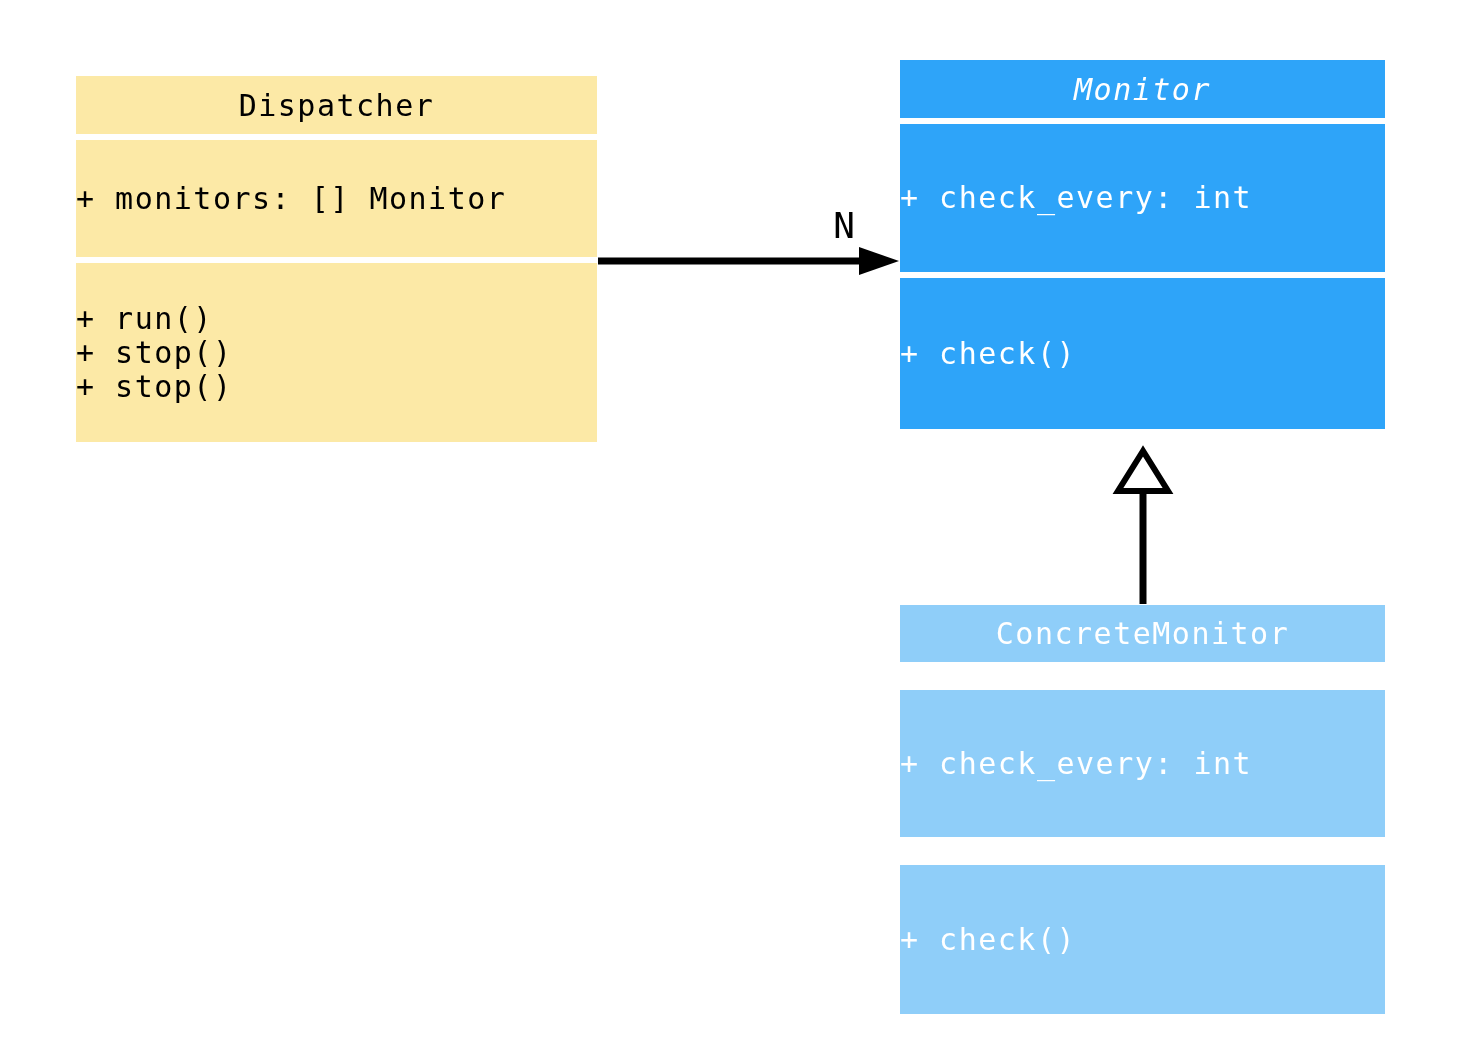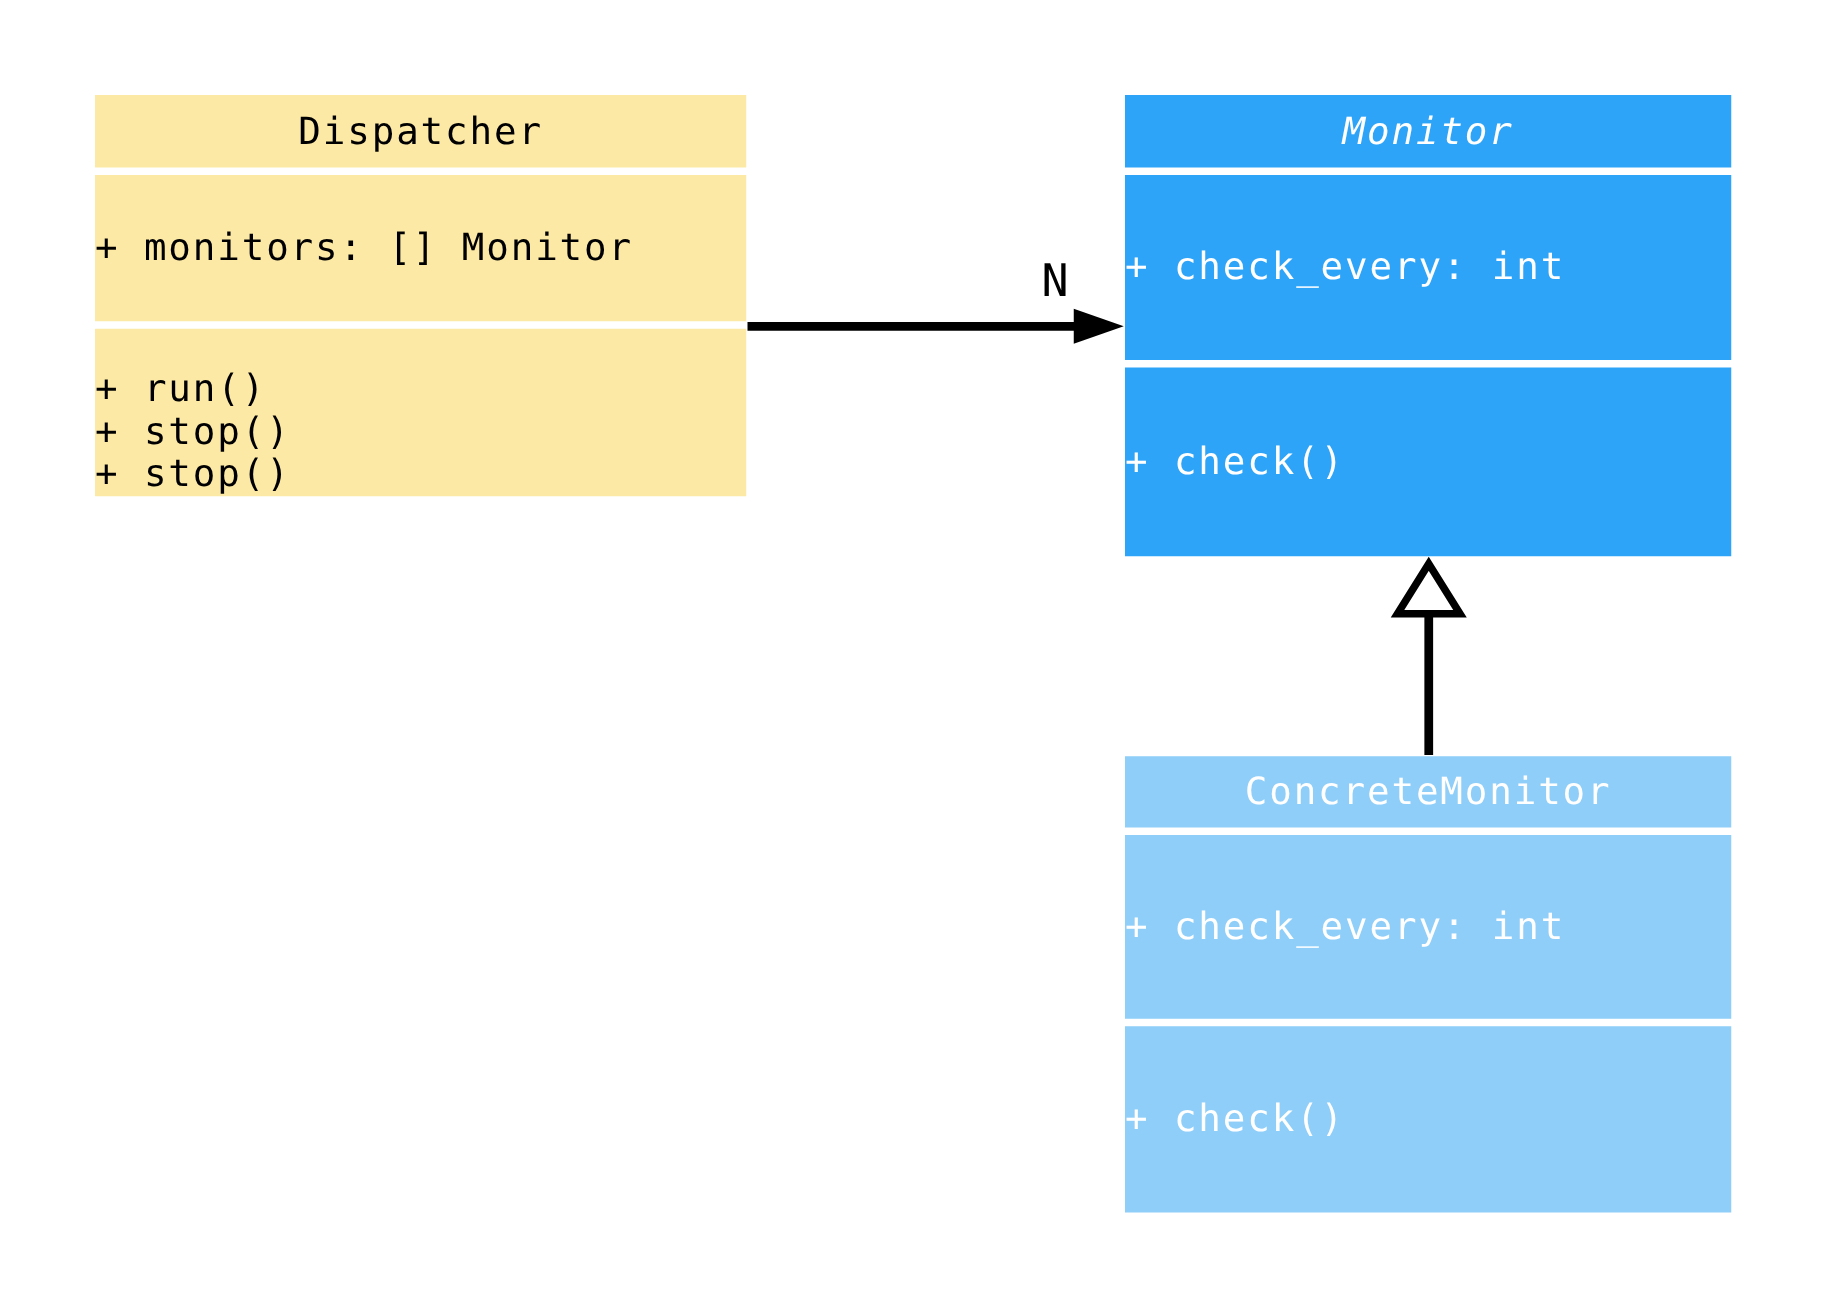--- a/index.html
+++ b/index.html
@@ -43,32 +43,32 @@
   .uml-class .line {
     line-height: 34px;
     white-space: pre;
   }
 
   
   .dispatcher { left: 76px; top: 76px; width: 521px; color: #000000; }
   .dispatcher .row { background: #FCE9A6; }
   .dispatcher .title   { height: 58px; }
   .dispatcher .attrs   { height: 117px; }
-  .dispatcher .methods { height: 134px; justify-content: flex-end; }
+  .dispatcher .methods { height: 179px; }
 
   
-  .monitor { left: 900px; top: 76px; width: 485px; color: #FFFFFF; }
+  .monitor { left: 900px; top: 60px; width: 485px; color: #FFFFFF; }
   .monitor .row { background: #2EA4F9; }
   .monitor .title   { height: 58px; }
   .monitor .attrs   { height: 148px; }
   .monitor .methods { height: 151px; }
   .uml-class.abstract .title { font-style: italic; }
 
   
-  .concrete-monitor { left: 900px; top: 605px; width: 485px; color: #FFFFFF; }
+  .concrete-monitor { left: 900px; top: 605px; width: 485px; color: #FFFFFF; gap: 22px; }
   .concrete-monitor .row { background: #8FCEF9; }
   .concrete-monitor .title   { height: 57px; }
   .concrete-monitor .attrs   { height: 147px; }
   .concrete-monitor .methods { height: 149px; }
 
   .connectors {
     position: absolute;
     left: 0;
     top: 0;
     pointer-events: none;

